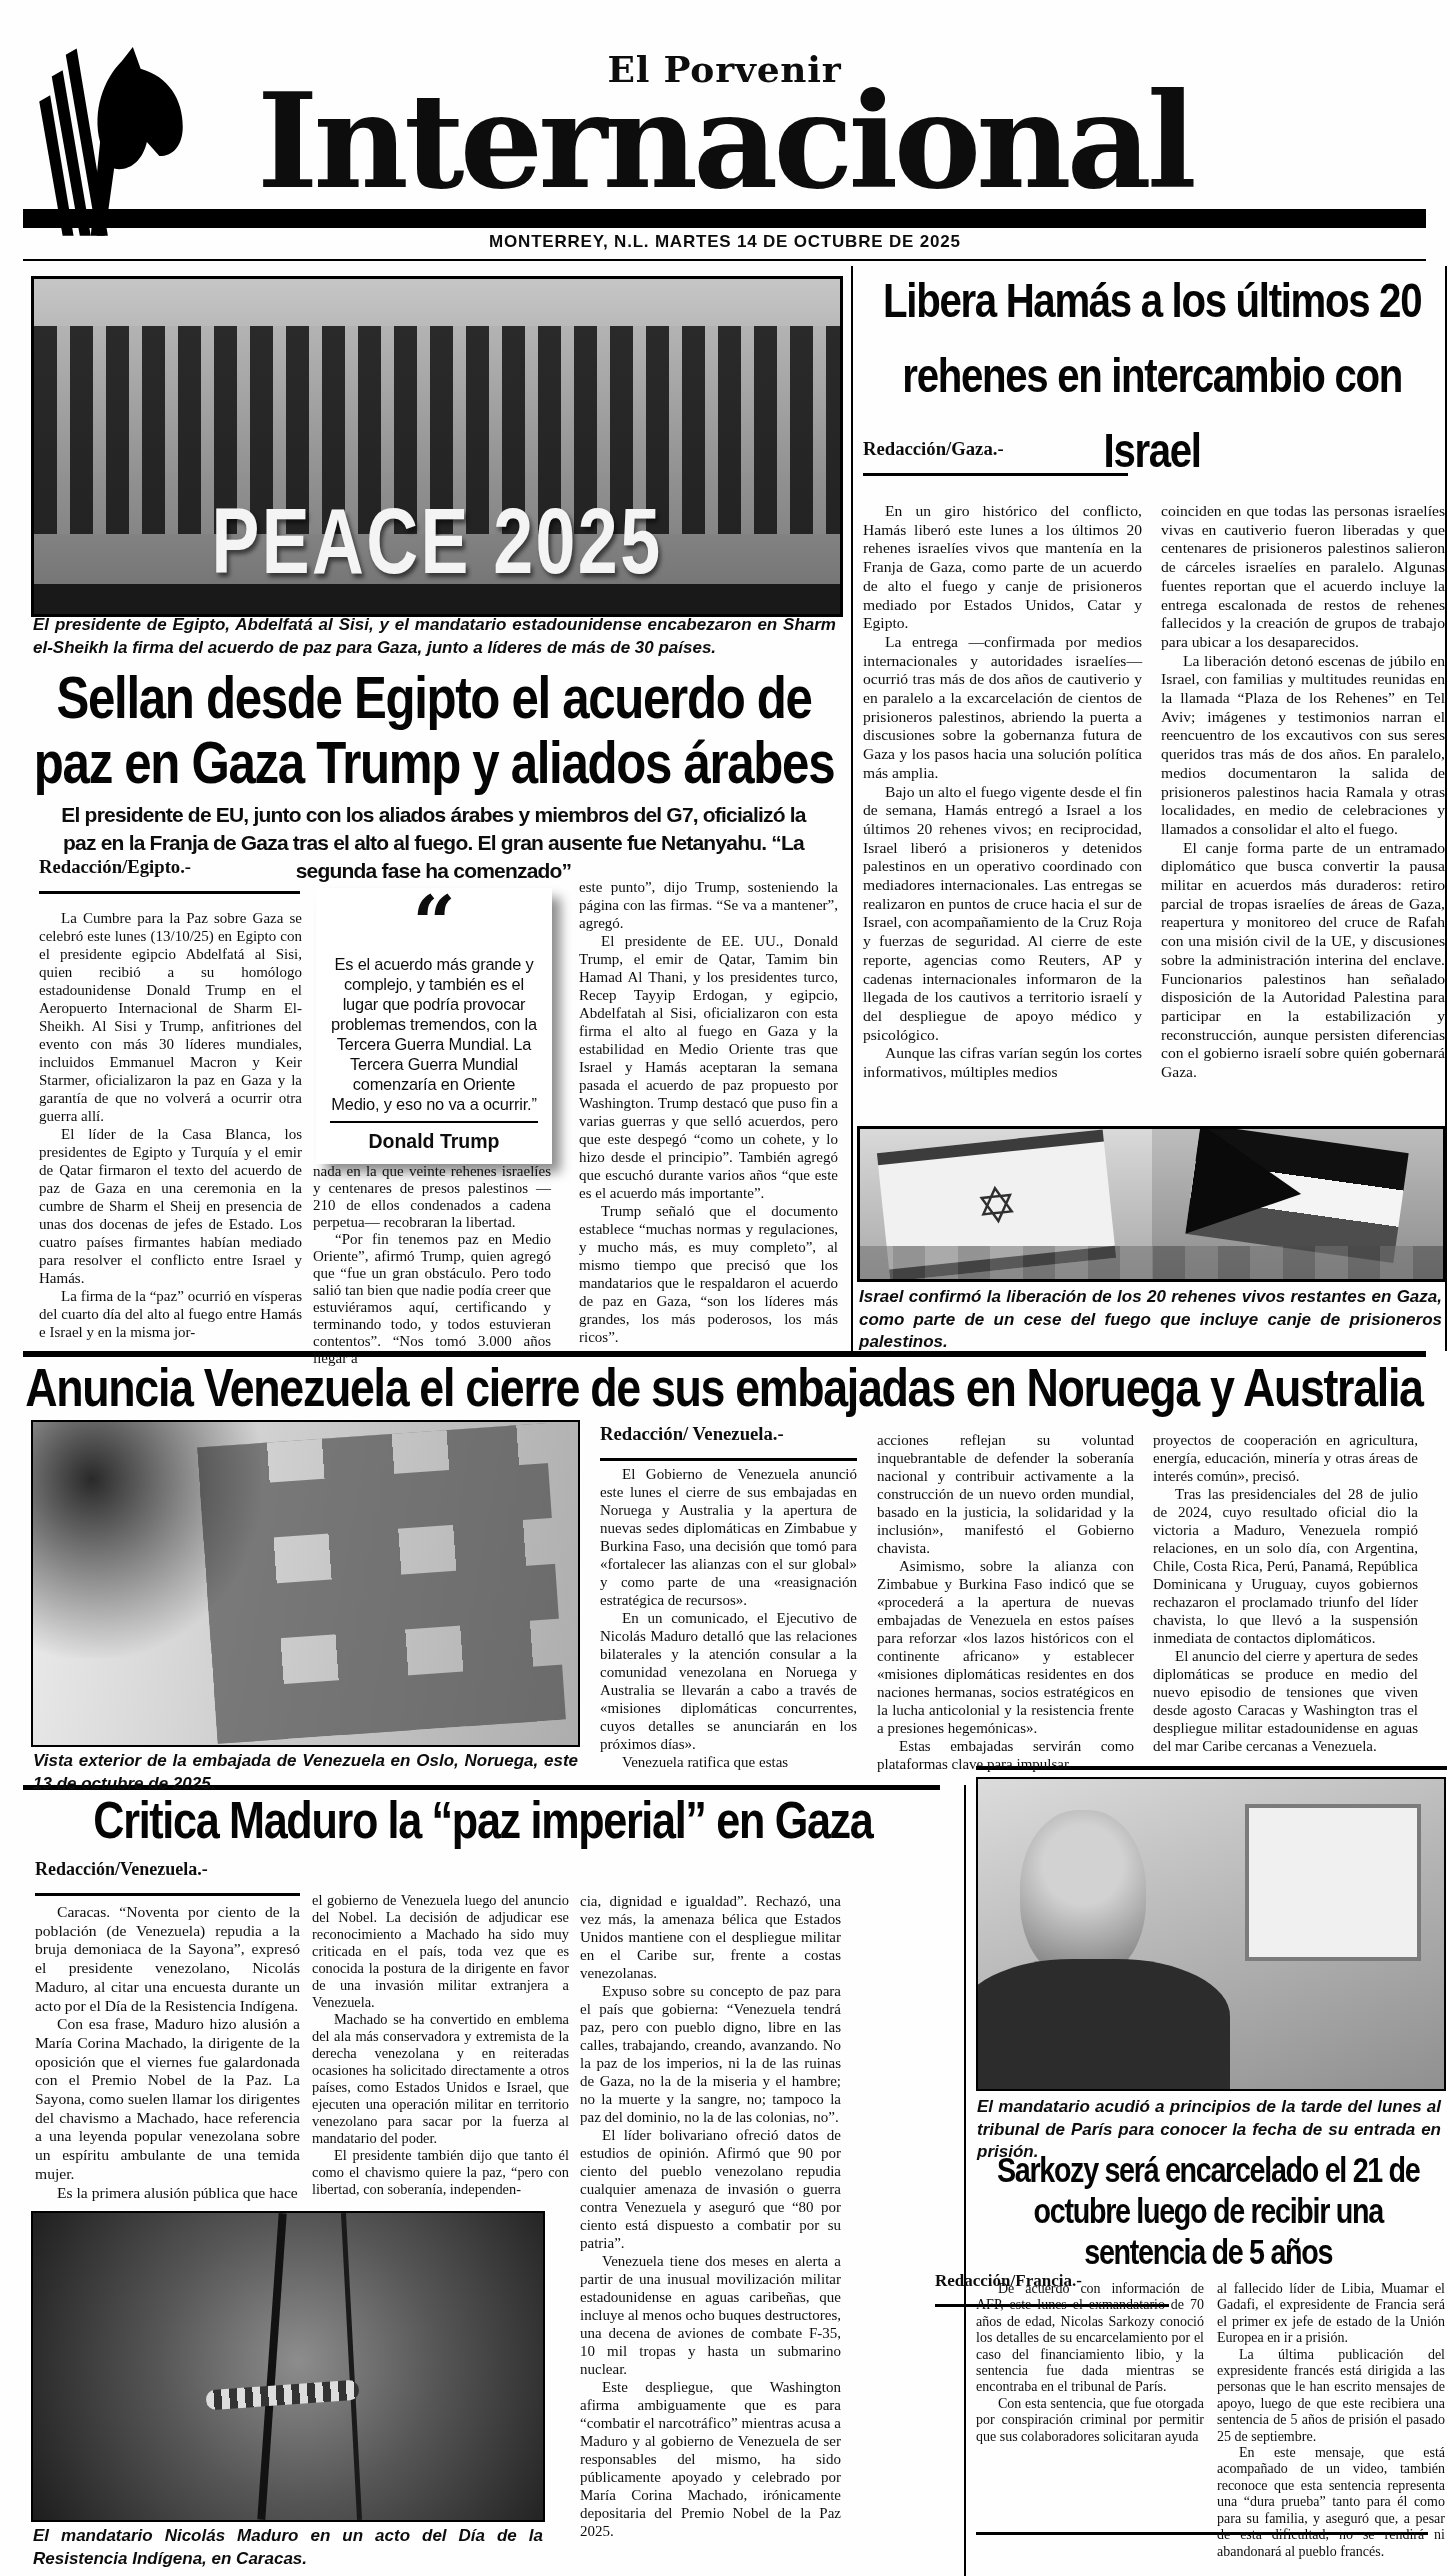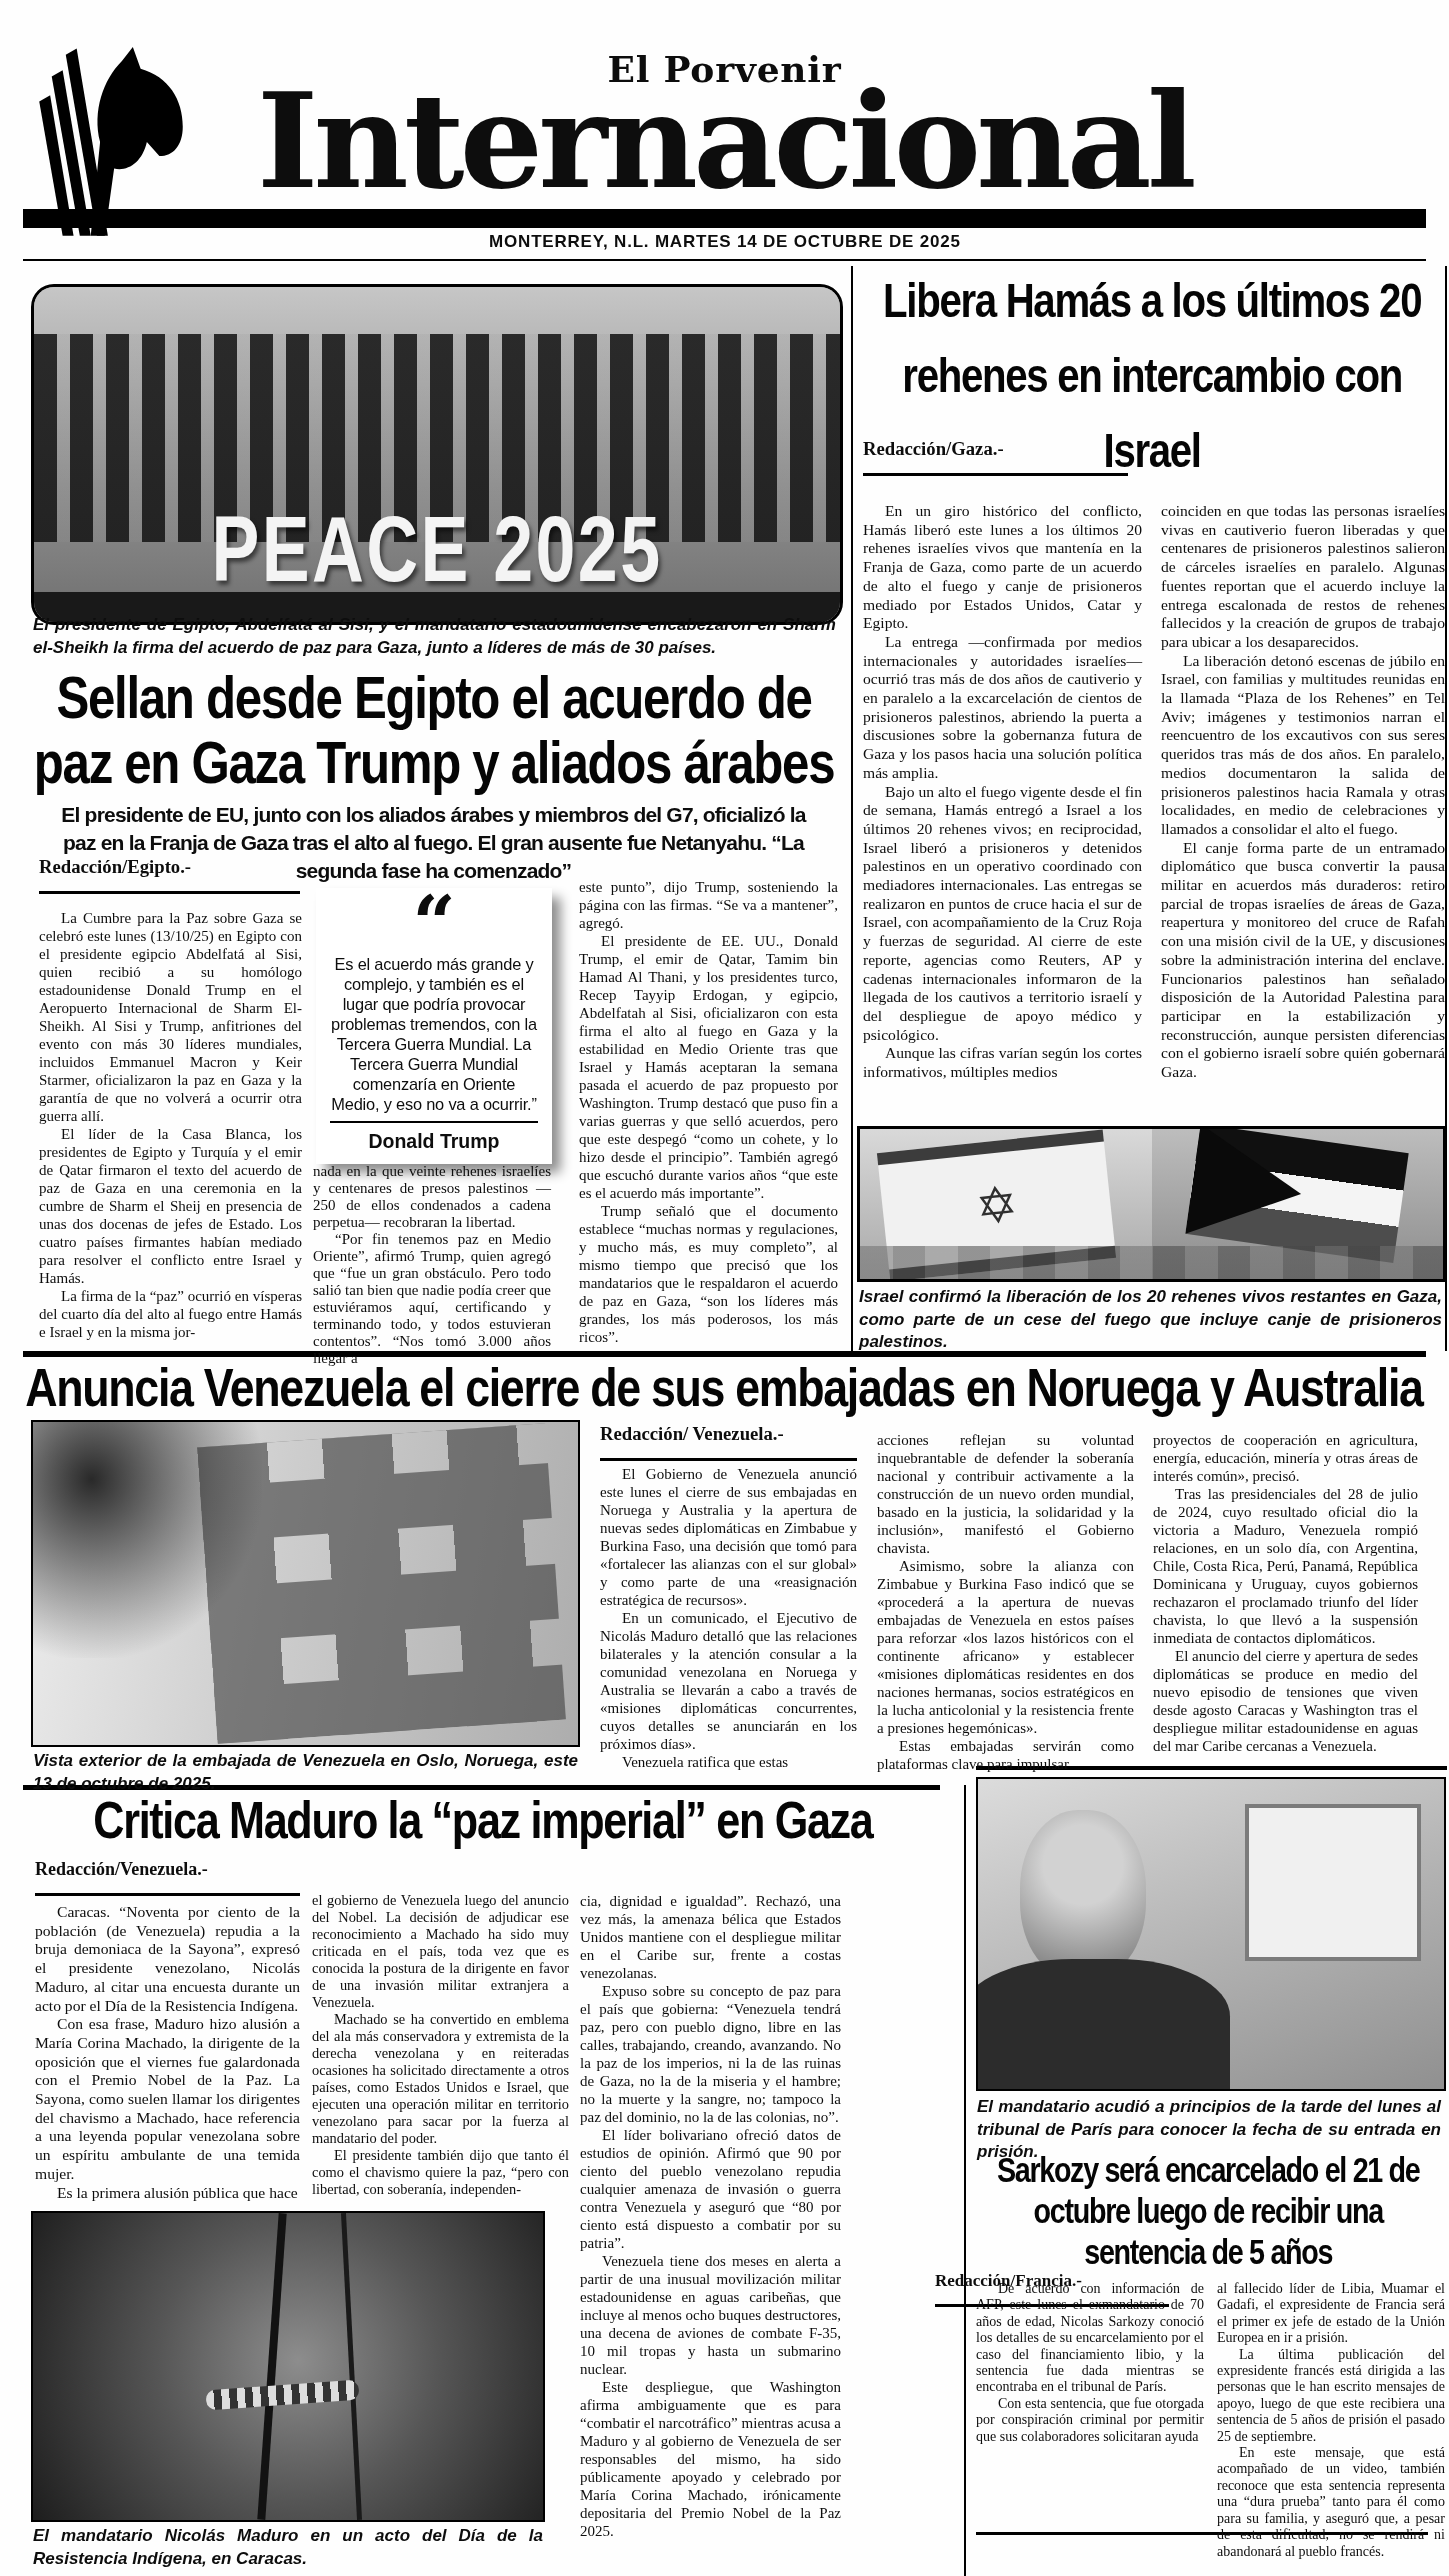--- a/index.html
+++ b/index.html
@@ -82,21 +82,21 @@
   <div class="abs rule" style="left:23.4px;top:259px;width:1403px;height:2.3px;"></div>
 
   <div class="abs rule" style="left:851px;top:266px;width:2.3px;height:1085px;"></div>
   <div class="abs rule" style="left:1445px;top:266px;width:2.3px;height:1085px;"></div>
   <div class="abs rule" style="left:23.4px;top:1351px;width:1403px;height:5.5px;"></div>
   <div class="abs rule" style="left:23.4px;top:1785px;width:917px;height:4.7px;"></div>
   <div class="abs rule" style="left:976px;top:1766px;width:471px;height:3.9px;"></div>
   <div class="abs rule" style="left:964px;top:1785px;width:2.3px;height:791px;"></div>
   <div class="abs rule" style="left:976px;top:2532px;width:452px;height:3.1px;"></div>
 
-  <div class="abs photo" style="left:31px;top:284px;width:806px;height:335px;border-radius:23px;">
+  <div class="abs photo" style="left:31px;top:276px;width:806px;height:335px;">
     <div class="crowd-bg"></div>
     <div class="suits"></div>
     <div class="peace-text">PEACE 2025</div>
     <div class="platform"></div>
   </div>
   <div class="abs caption" style="left:33px;top:614px;width:803px;">El presidente de Egipto, Abdelfatá al Sisi, y el mandatario estadounidense encabezaron en Sharm el-Sheikh la firma del acuerdo de paz para Gaza, junto a líderes de más de 30 países.</div>
 
   <div class="abs" style="left:31px;top:665px;width:806px;overflow:visible;">
     <span class="squeeze headline" style="width:983px;transform:scaleX(0.82);font-size:60px;line-height:65px;">Sellan desde Egipto el acuerdo de paz en Gaza Trump y aliados árabes</span>
   </div>
@@ -109,21 +109,21 @@
     <p>La firma de la “paz” ocurrió en vísperas del cuarto día del alto al fuego entre Hamás e Israel y en la misma jor-</p>
   </div>
 
   <div class="abs quotebox" style="left:316px;top:888px;width:236px;">
     <div class="qmark">“</div>
     <div class="qtext">Es el acuerdo más grande y complejo, y también es el lugar que podría provocar problemas tremendos, con la Tercera Guerra Mundial. La Tercera Guerra Mundial comenzaría en Oriente Medio, y eso no va a ocurrir.”</div>
     <div class="qrule"></div>
     <div class="qauthor">Donald Trump</div>
   </div>
   <div class="abs col" style="left:313px;top:1163px;width:238px;font-size:15px;line-height:17px;">
-    <p class="noindent">nada en la que veinte rehenes israelíes y centenares de presos palestinos —250 de ellos condenados a cadena perpetua— recobraran la libertad.</p>
+    <p class="noindent">nada en la que veinte rehenes israelíes y centenares de presos palestinos —210 de ellos condenados a cadena perpetua— recobraran la libertad.</p>
     <p>“Por fin tenemos paz en Medio Oriente”, afirmó Trump, quien agregó que “fue un gran obstáculo. Pero todo salió tan bien que nadie podía creer que estuviéramos aquí, certificando y terminando todo, y todos estuvieran contentos”. “Nos tomó 3.000 años llegar a</p>
   </div>
 
   <div class="abs col" style="left:579px;top:878px;width:259px;font-size:15px;line-height:18px;">
     <p class="noindent">este punto”, dijo Trump, sosteniendo la página con las firmas. “Se va a mantener”, agregó.</p>
     <p>El presidente de EE. UU., Donald Trump, el emir de Qatar, Tamim bin Hamad Al Thani, y los presidentes turco, Recep Tayyip Erdogan, y egipcio, Abdelfatah al Sisi, oficializaron con esta firma el alto al fuego en Gaza y la estabilidad en Medio Oriente tras que Israel y Hamás aceptaran la semana pasada el acuerdo de paz propuesto por Washington. Trump destacó que puso fin a varias guerras y que selló acuerdos, pero que este despegó “como un cohete, y lo hizo desde el principio”. También agregó que escuchó durante varios años “que este es el acuerdo más importante”.</p>
     <p>Trump señaló que el documento establece “muchas normas y regulaciones, y mucho más, es muy completo”, al mismo tiempo que precisó que los mandatarios que le respaldaron el acuerdo de paz en Gaza, “son los líderes más grandes, los más poderosos, los más ricos”.</p>
   </div>
 
   <div class="abs" style="left:859px;top:263px;width:586px;">

